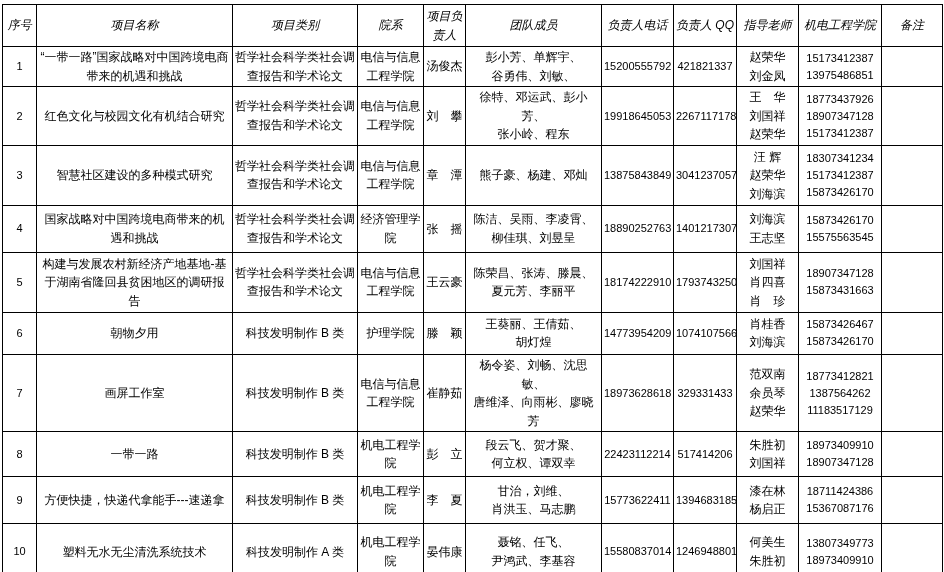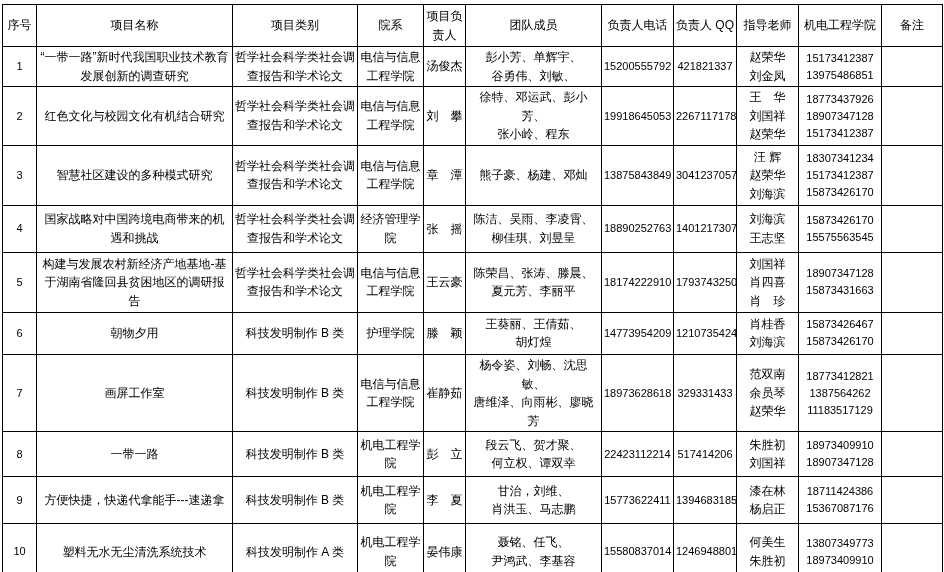--- a/index.html
+++ b/index.html
@@ -26,21 +26,21 @@
     border: 1px solid #000000;
     text-align: center;
     vertical-align: middle;
     font-weight: normal;
     padding: 1px 2px;
     white-space: pre-line;
     line-height: 1.55;
     overflow: hidden;
   }
   td.num-cell { font-size: 11px; letter-spacing: 0; }
-  thead tr { height: 42px; }
+  thead tr { height: 42px; font-style: italic; }
   tbody tr:nth-child(1)  { height: 37px; }
   tbody tr:nth-child(2)  { height: 57px; }
   tbody tr:nth-child(3)  { height: 60px; }
   tbody tr:nth-child(4)  { height: 47px; }
   tbody tr:nth-child(5)  { height: 60px; }
   tbody tr:nth-child(6)  { height: 42px; }
   tbody tr:nth-child(7)  { height: 65px; }
   tbody tr:nth-child(8)  { height: 45px; }
   tbody tr:nth-child(9)  { height: 47px; }
   tbody tr:nth-child(10) { height: 56px; }
@@ -85,21 +85,21 @@
         <th>负责人电话</th>
         <th>负责人 QQ</th>
         <th>指导老师</th>
         <th>机电工程学院</th>
         <th>备注</th>
       </tr>
     </thead>
     <tbody>
       <tr>
         <td class="num-cell">1</td>
-        <td>“一带一路”新时代我国职业技术教育发展创新的调查研究</td>
+        <td>“一带一路”国家战略对中国跨境电商带来的机遇和挑战</td>
         <td>哲学社会科学类社会调查报告和学术论文</td>
         <td>电信与信息工程学院</td>
         <td>汤俊杰</td>
         <td>彭小芳、单辉宇、
 谷勇伟、刘敏、</td>
         <td class="num-cell">15200555792</td>
         <td class="num-cell">421821337</td>
         <td>赵荣华
 刘金凤</td>
         <td class="num-cell">15173412387
@@ -176,21 +176,21 @@
       </tr>
       <tr>
         <td class="num-cell">6</td>
         <td>朝物夕用</td>
         <td>科技发明制作 B 类</td>
         <td>护理学院</td>
         <td>滕　颖</td>
         <td>王葵丽、王倩茹、
 胡灯煌</td>
         <td class="num-cell">14773954209</td>
-        <td class="num-cell">1210735424</td>
+        <td class="num-cell">1074107566</td>
         <td>肖桂香
 刘海滨</td>
         <td class="num-cell">15873426467
 15873426170</td>
         <td></td>
       </tr>
       <tr>
         <td class="num-cell">7</td>
         <td>画屏工作室</td>
         <td>科技发明制作 B 类</td>

